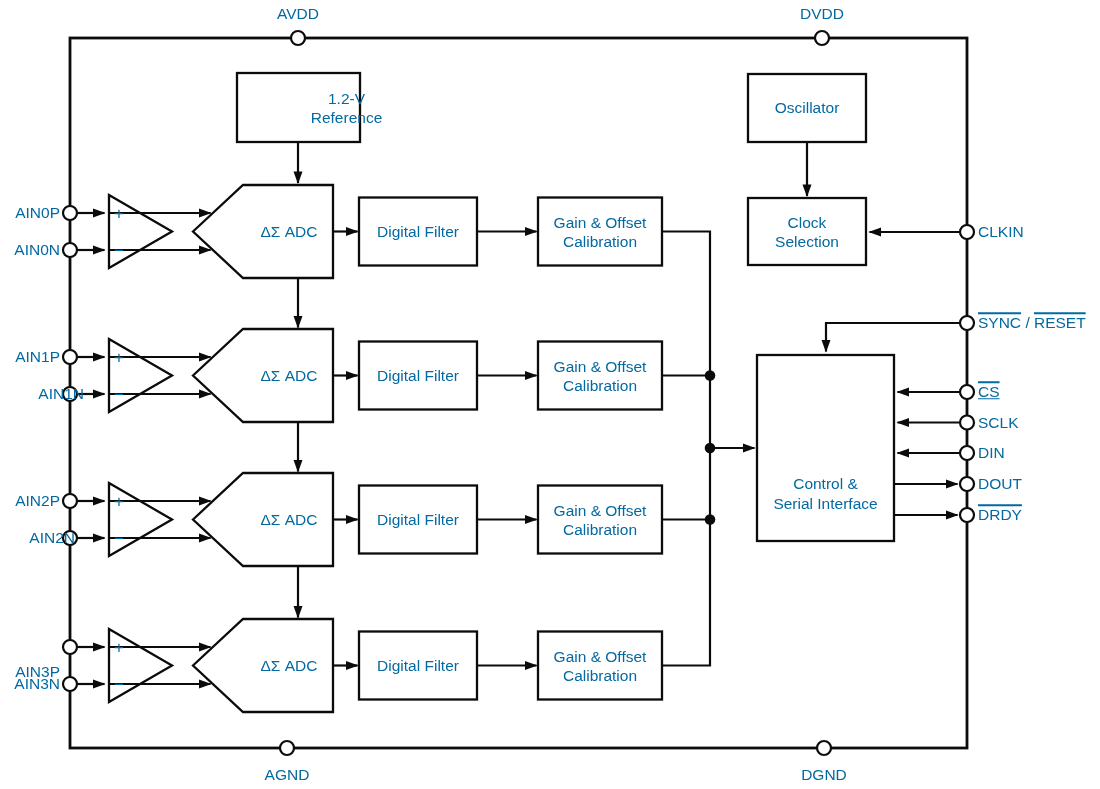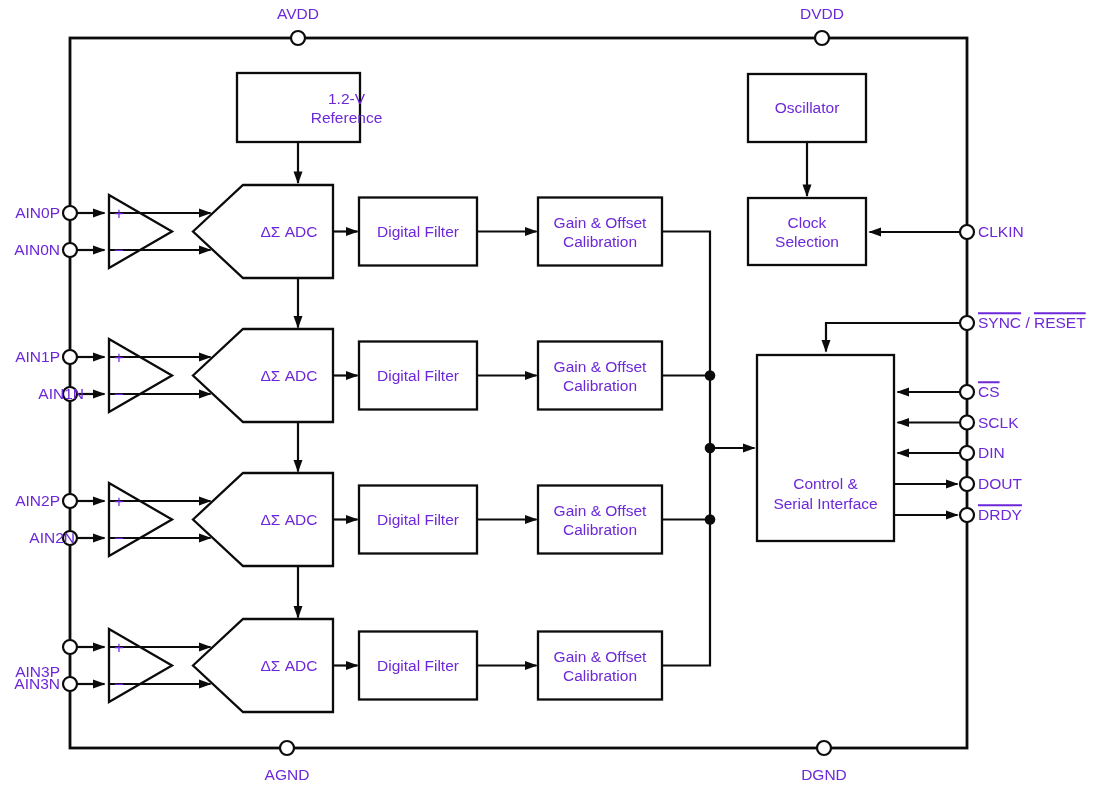--- a/index.html
+++ b/index.html
@@ -10,21 +10,21 @@
     background: #ffffff;
     font-family: "Liberation Sans", sans-serif;
     overflow: hidden;
   }
   #wires { position: absolute; left: 0; top: 0; }
   #labels { position: absolute; left: 0; top: 0; width: 100%; height: 100%; pointer-events: none; }
   .lbl {
     position: absolute;
     font-size: 15.5px;
     line-height: 19.5px;
-    color: #6d28d9;
+    color: #0369a1;
     white-space: pre;
     text-align: center;
   }
   .ov {
     text-decoration: overline;
     text-decoration-thickness: 1.7px;
   }
   .sign { font-size: 17px; line-height: 17px; }
 </style>
 </head>
@@ -153,19 +153,19 @@
       <div class="lbl sign" style="left: 119px; top: 684px; transform: translate(-50%, -50%);"><span>−</span></div>
       <div class="lbl" style="left: 289px; top: 665.5px; transform: translate(-50%, -50%);"><span>ΔΣ ADC</span></div>
       <div class="lbl" style="left: 418px; top: 665.5px; transform: translate(-50%, -50%);"><span>Digital Filter</span></div>
       <div class="lbl" style="left: 600px; top: 665.5px; transform: translate(-50%, -50%);"><div>Gain &amp; Offset</div><div>Calibration</div></div>
       <div class="lbl" style="left: 298.5px; top: 107.5px; transform: translate(-50%, -50%); margin-left: 48px;"><div>1.2-V</div><div>Reference</div></div>
       <div class="lbl" style="left: 807px; top: 108px; transform: translate(-50%, -50%);"><div>Oscillator</div></div>
       <div class="lbl" style="left: 807px; top: 231.5px; transform: translate(-50%, -50%);"><div>Clock</div><div>Selection</div></div>
       <div class="lbl" style="left: 825.5px; top: 448px; transform: translate(-50%, -50%); margin-top: 45px;"><div>Control &amp;</div><div>Serial Interface</div></div>
       <div class="lbl" style="left: 978px; top: 232px; transform: translate(0px, -50%);"><span>CLKIN</span></div>
       <div class="lbl" style="left: 978px; top: 323px; transform: translate(0px, -50%);"><span class="ov">SYNC</span><span> / </span><span class="ov">RESET</span></div>
-      <div class="lbl" style="left: 978px; top: 392px; transform: translate(0px, -50%);"><span class="ov">CS</span></div>
+      <div class="lbl" style="left: 978px; top: 392px; transform: translate(0px, -50%); text-decoration: underline;"><span class="ov">CS</span></div>
       <div class="lbl" style="left: 978px; top: 422.5px; transform: translate(0px, -50%);"><span>SCLK</span></div>
       <div class="lbl" style="left: 978px; top: 453px; transform: translate(0px, -50%);"><span>DIN</span></div>
       <div class="lbl" style="left: 978px; top: 484px; transform: translate(0px, -50%);"><span>DOUT</span></div>
       <div class="lbl" style="left: 978px; top: 515px; transform: translate(0px, -50%);"><span class="ov">DRDY</span></div>
     </div>
 </div>
 
 </body></html>

